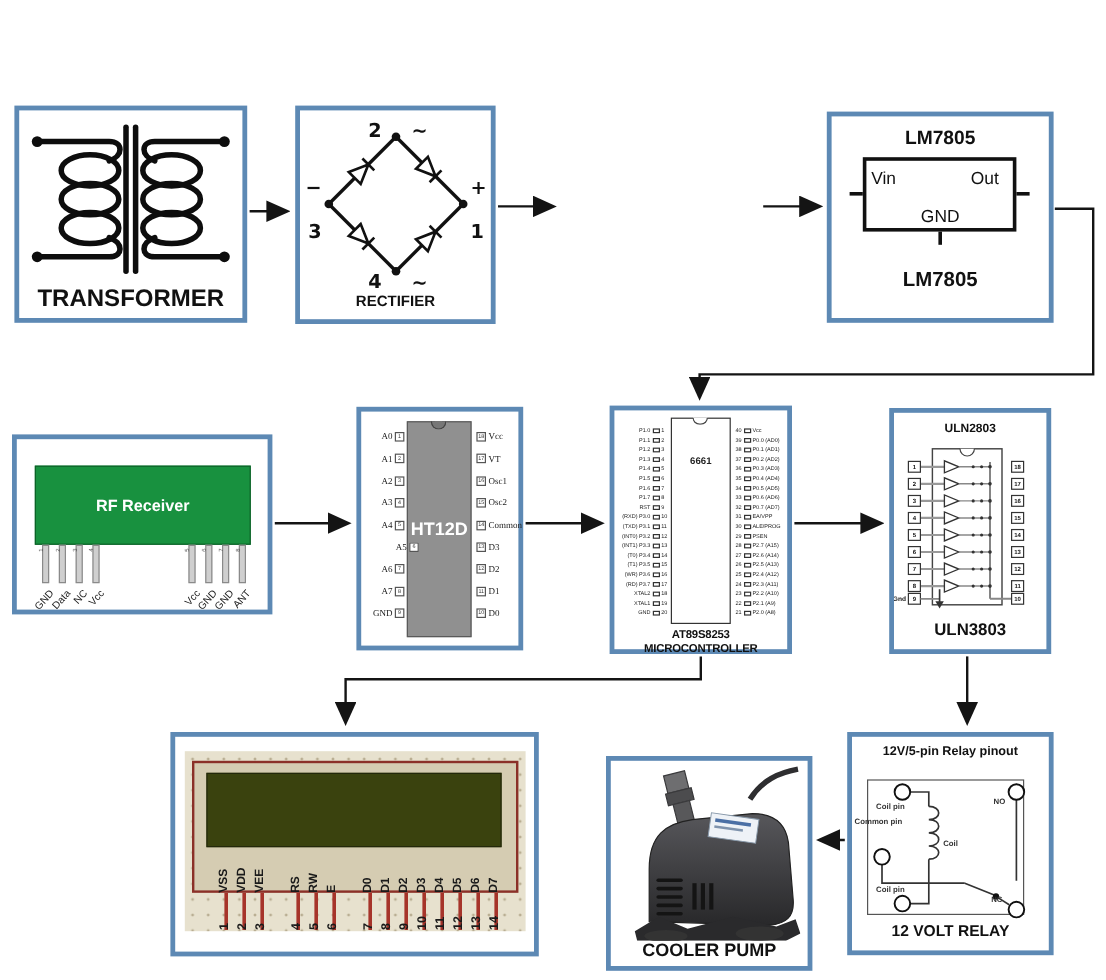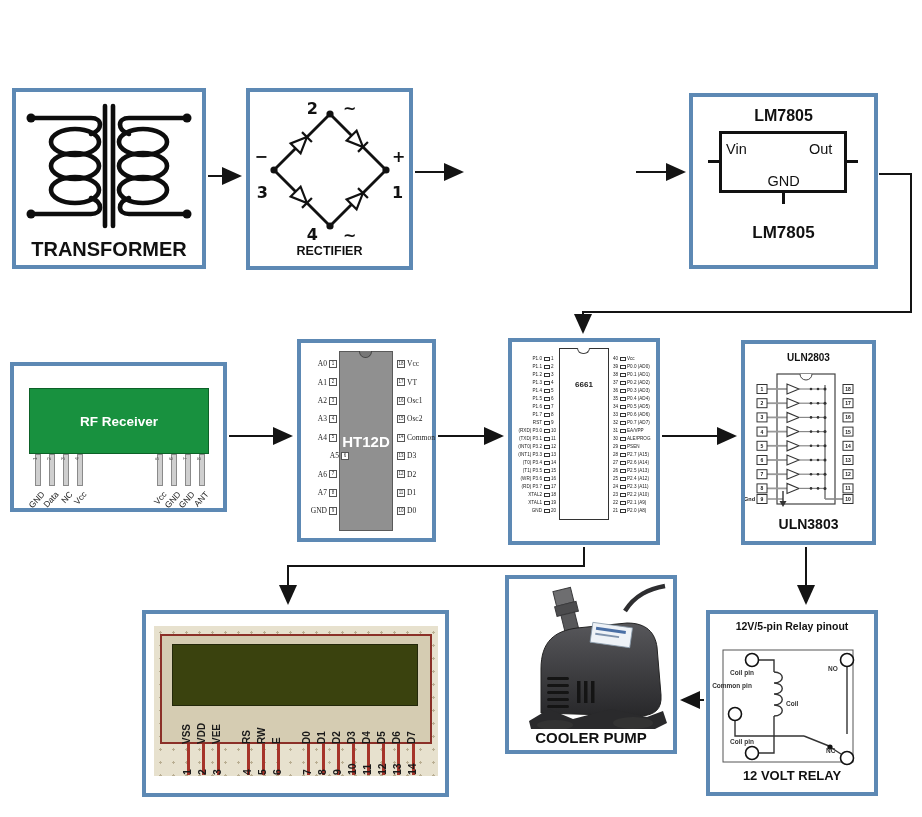--- a/index.html
+++ b/index.html
@@ -225,20 +225,21 @@
       <div style="position: absolute; left: 96px; top: 163.2px; width: 36px; height: 10px; display: flex; justify-content: flex-start; align-items: center; gap: 2px;">
         <div style="width: 8px; height: 8px; border: 1px solid rgb(85, 85, 85); background: rgb(255, 255, 255); font-size: 4.5px; display: flex; align-items: center; justify-content: center; color: rgb(51, 51, 51); flex: 0 0 auto; line-height: 1;">10</div>
         <span style="font-family: &quot;Liberation Serif&quot;, serif; font-size: 7.5px; color: rgb(34, 34, 34); white-space: nowrap; line-height: 1;">D0</span>
       </div>
     </div>
 
   <div class="block" id="mc-block" style="left:508px;top:338px;width:152px;height:207px;">
     <div class="icbody" style="left:47px;top:6px;width:50px;height:172px;background:#fff;border:1.2px solid #333;"></div>
     <div class="notch" style="left:65px;top:6px;width:13px;height:6px;background:#fff;"></div>
     <div class="abs" style="left:47px;top:38px;width:50px;text-align:center;font-weight:700;font-size:8px;color:#222;">6661</div>
+    <div class="cap-label" style="top:182px;font-size:9.5px;letter-spacing:-0.2px;">AT89S8253 MICROCONTROLLER</div>
 
   <div style="position: absolute; left: 0px; top: 13px; width: 46px; height: 8px; display: flex; justify-content: flex-end; align-items: center; gap: 1.5px;">
         <span style="font-size: 4.6px; color: rgb(34, 34, 34); white-space: nowrap; line-height: 1;">P1.0</span>
         <span style="width: 6px; height: 4px; border: 0.8px solid rgb(51, 51, 51); background: rgb(255, 255, 255); flex: 0 0 auto;"></span>
         <span style="font-size: 4.6px; color: rgb(34, 34, 34); white-space: nowrap; line-height: 1; width: 7px;">1</span>
       </div>
       <div style="position: absolute; left: 0px; top: 21px; width: 46px; height: 8px; display: flex; justify-content: flex-end; align-items: center; gap: 1.5px;">
         <span style="font-size: 4.6px; color: rgb(34, 34, 34); white-space: nowrap; line-height: 1;">P1.1</span>
         <span style="width: 6px; height: 4px; border: 0.8px solid rgb(51, 51, 51); background: rgb(255, 255, 255); flex: 0 0 auto;"></span>
         <span style="font-size: 4.6px; color: rgb(34, 34, 34); white-space: nowrap; line-height: 1; width: 7px;">2</span>
@@ -576,21 +577,21 @@
       <div style="position: absolute; left: 236px; top: 130px; width: 2.5px; height: 31px; background: rgb(166, 52, 42);"></div>
       <div class="vtext" style="position: absolute; left: 230px; top: 134px; height: 27px; font-size: 10.5px;">12</div>
       <div class="vtext" style="position: absolute; left: 245px; top: 94px; height: 36px; font-size: 10px;">D6</div>
       <div style="position: absolute; left: 251px; top: 130px; width: 2.5px; height: 31px; background: rgb(166, 52, 42);"></div>
       <div class="vtext" style="position: absolute; left: 245px; top: 134px; height: 27px; font-size: 10.5px;">13</div>
       <div class="vtext" style="position: absolute; left: 260px; top: 94px; height: 36px; font-size: 10px;">D7</div>
       <div style="position: absolute; left: 266px; top: 130px; width: 2.5px; height: 31px; background: rgb(166, 52, 42);"></div>
       <div class="vtext" style="position: absolute; left: 260px; top: 134px; height: 27px; font-size: 10.5px;">14</div>
     </div>
 
-  <div class="block" style="left:505px;top:575px;width:172px;height:179px;">
+  <div class="block" style="left:505px;top:630px;width:172px;height:179px;">
     <svg class="abs" style="left:6px;top:2px;" width="152" height="148" viewBox="0 0 152 148">
       <defs>
         <linearGradient id="pumpg" x1="0" y1="0" x2="0" y2="1">
           <stop offset="0" stop-color="#57575b"></stop>
             <stop offset="1" stop-color="#28282a"></stop>
         </linearGradient>
       </defs>
       <path d="M110,30 C120,14 134,8 150,5" stroke="#2e2e30" stroke-width="4.5" fill="none"></path>
       <g transform="rotate(-14 52 34)">
         <rect x="44" y="8" width="18" height="15" fill="#6e6e70" stroke="#3a3a3c"></rect>

